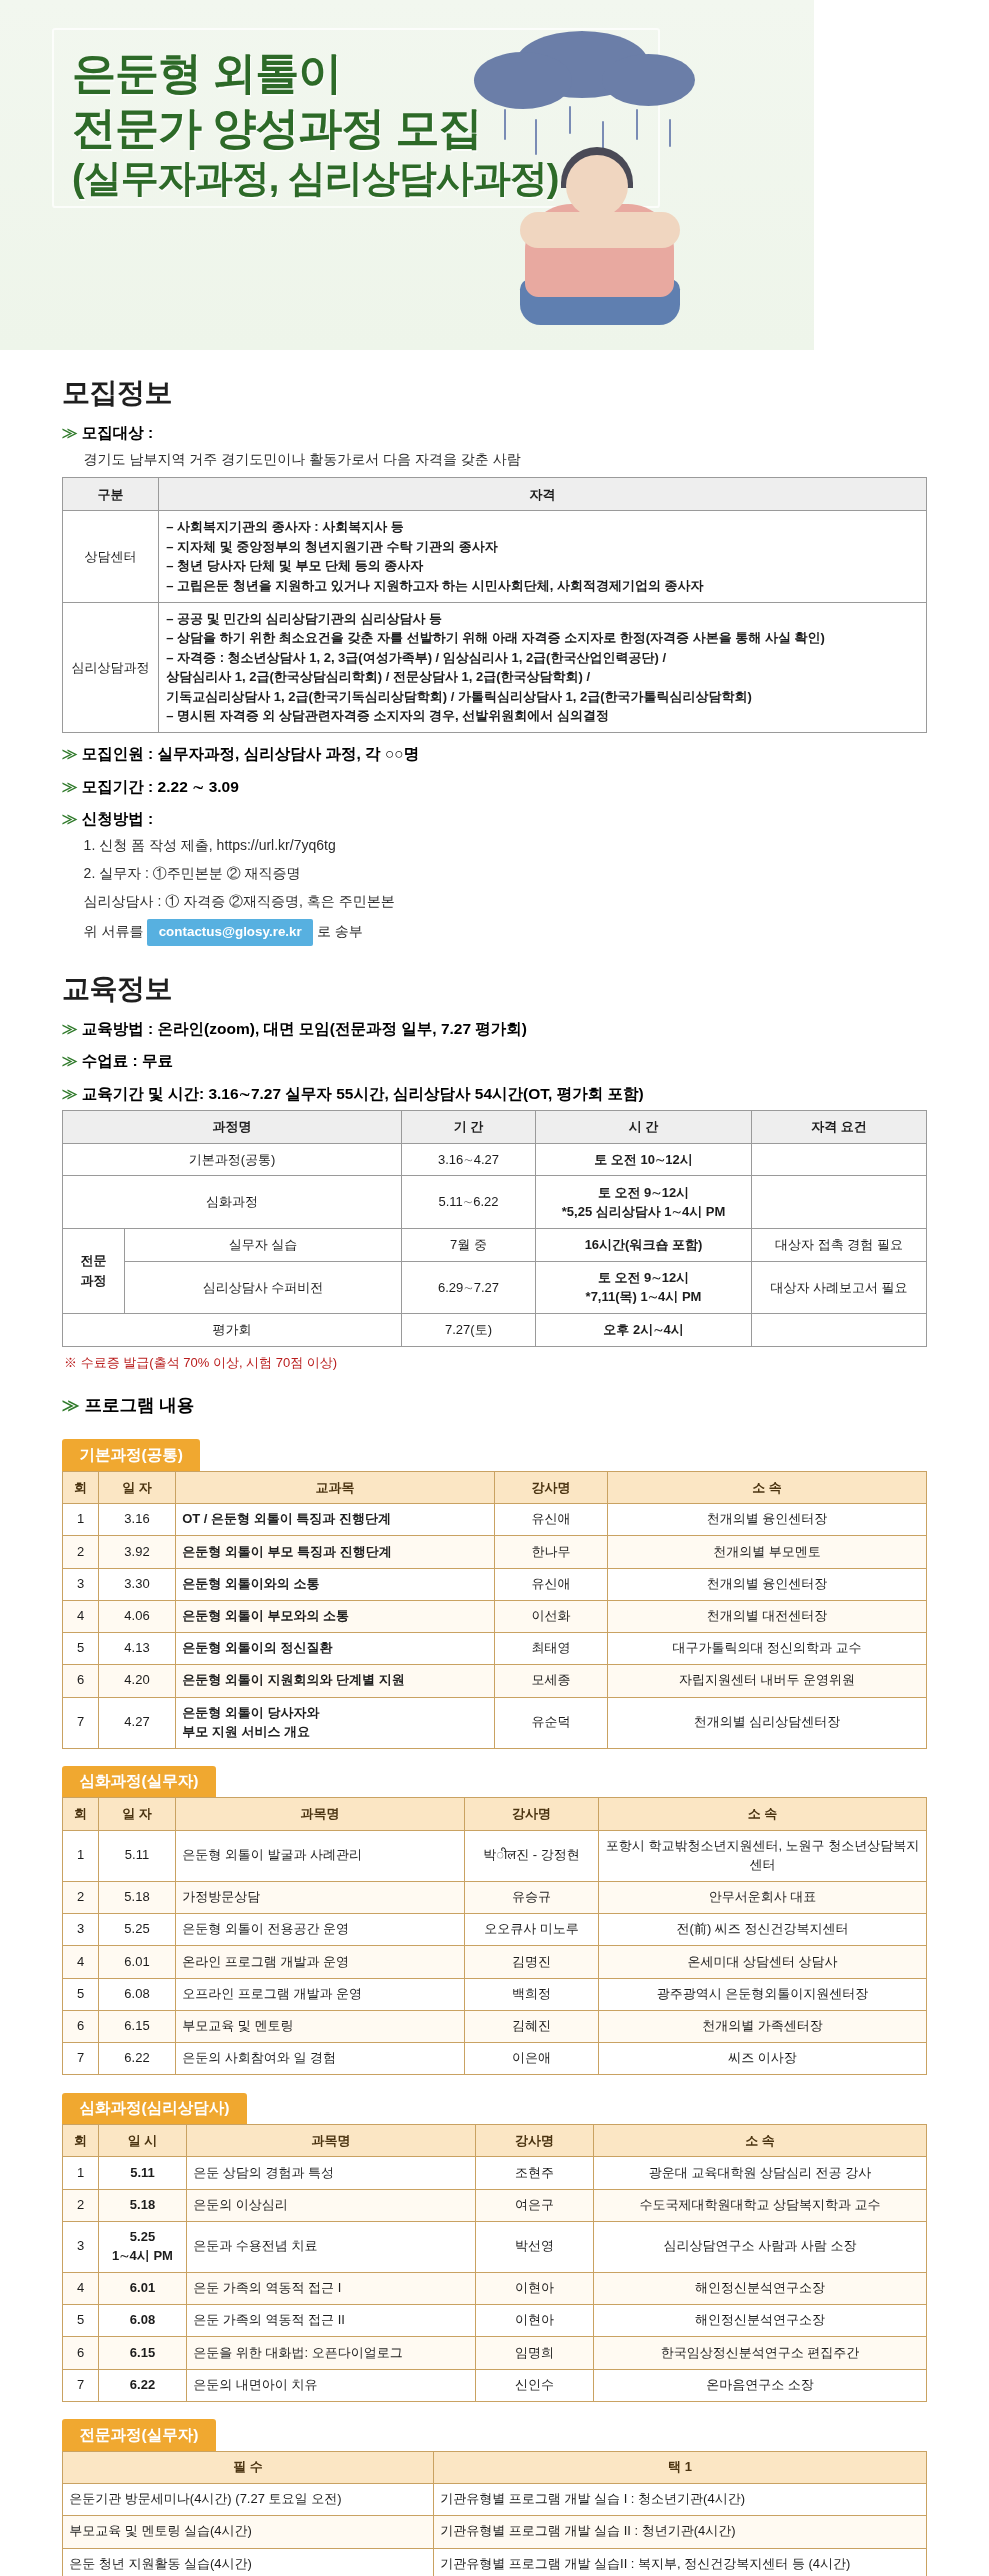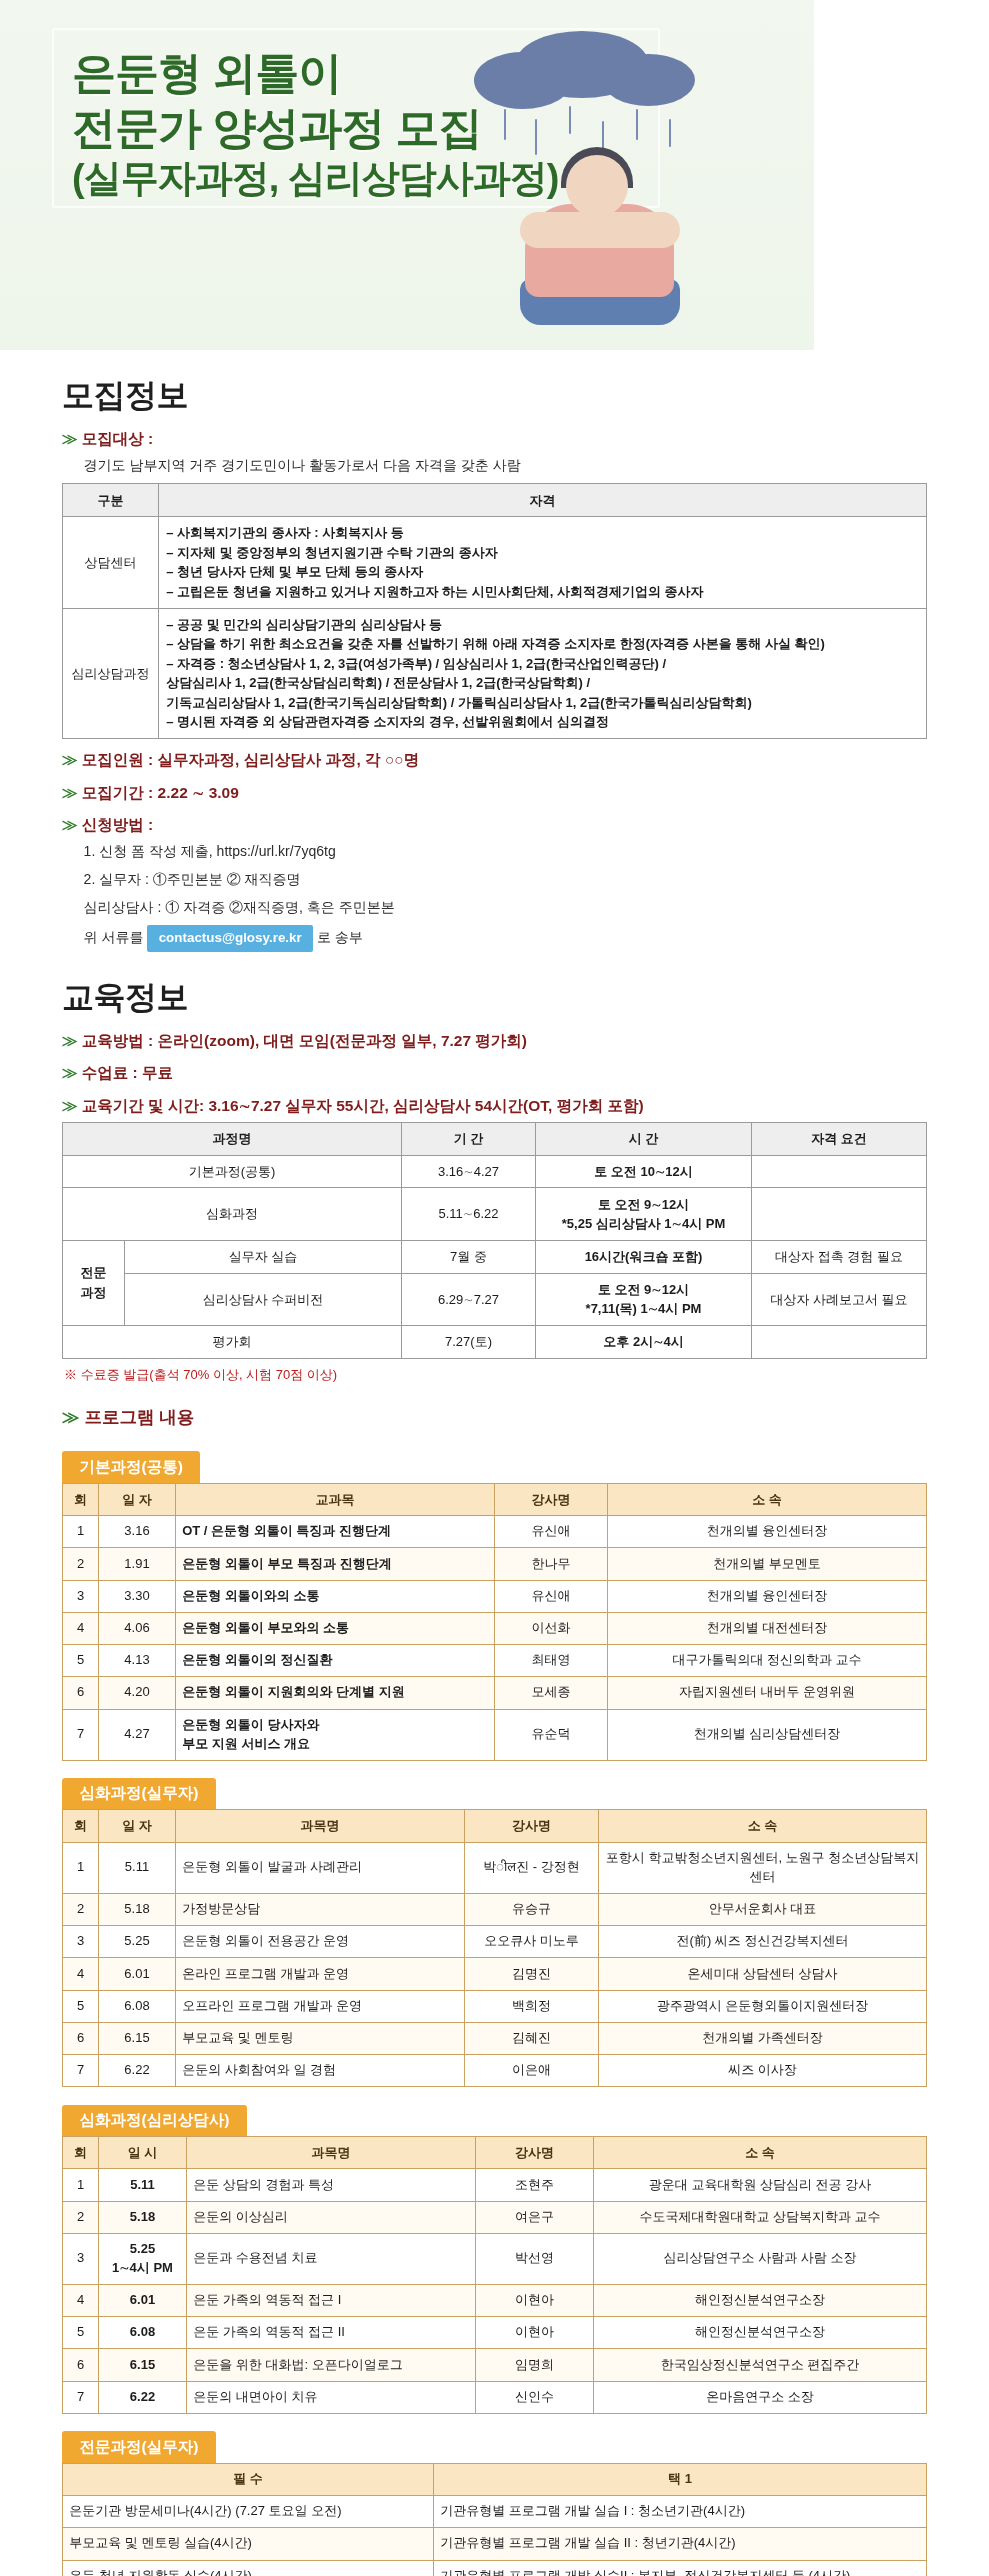--- a/index.html
+++ b/index.html
@@ -60,25 +60,25 @@
   .rainline { position:absolute; width:1.5px; background:#7a8cb5; border-radius:1px; }
   .person-head { position:absolute; left:108px; top:134px; width:62px; height:62px; background:#f0d6c0; border-radius:50%; }
   .person-hair { position:absolute; left:103px; top:126px; width:72px; height:41px; background:#4a4a56; border-radius:36px 36px 0 0; }
   .person-body { position:absolute; left:67px; top:183px; width:149px; height:93px; background:#e8a9a0; border-radius:46px 46px 13.4px 13.4px; }
   .person-legs { position:absolute; left:62px; top:258px; width:160px; height:46px; background:#5f7fb0; border-radius:10.3px 10.3px 20.6px 20.6px; }
   .person-arm { position:absolute; left:62px; top:191px; width:160px; height:36px; background:#f0d6c0; border-radius:20.6px; }
 
   
   .content { padding: 0 62px; }
   .sec-title {
-    font-size: 32px; font-weight: 800; color: #1f1f1f;
+    font-size: 28px; font-weight: 800; color: #1f1f1f;
     margin: 24px 0 9.3px 0; letter-spacing: -0.5px;
   }
   .bullet-head {
-    font-size: 15.5px; font-weight: 700; color: #7f1d1d;
+    font-size: 15.5px; font-weight: 700; color: #000000;
     margin: 11.3px 0 5.2px 0;
   }
   .bullet-head::before { content: "≫ "; color:#2f7a2a; }
   .sub-line {
     font-size: 14px; color: #2c2c2c; margin: 3.1px 0 6.2px 21.6px; line-height:1.55;
   }
   .note {
     font-size: 13px; color: #b91c1c; margin: 7.2px 0 3.1px 2.1px;
   }
 
@@ -284,21 +284,21 @@
       <tbody>
         <tr>
           <td class="c">1</td>
           <td class="c">3.16</td>
           <td class="l cellwrap">OT / 은둔형 외톨이 특징과 진행단계</td>
           <td class="c">유신애</td>
           <td class="c">천개의별 융인센터장</td>
         </tr>
         <tr>
           <td class="c">2</td>
-          <td class="c">1.91</td>
+          <td class="c">3.92</td>
           <td class="l cellwrap">은둔형 외톨이 부모 특징과 진행단계</td>
           <td class="c">한나무</td>
           <td class="c">천개의별 부모멘토</td>
         </tr>
         <tr>
           <td class="c">3</td>
           <td class="c">3.30</td>
           <td class="l cellwrap">은둔형 외톨이와의 소통</td>
           <td class="c">유신애</td>
           <td class="c">천개의별 융인센터장</td>

